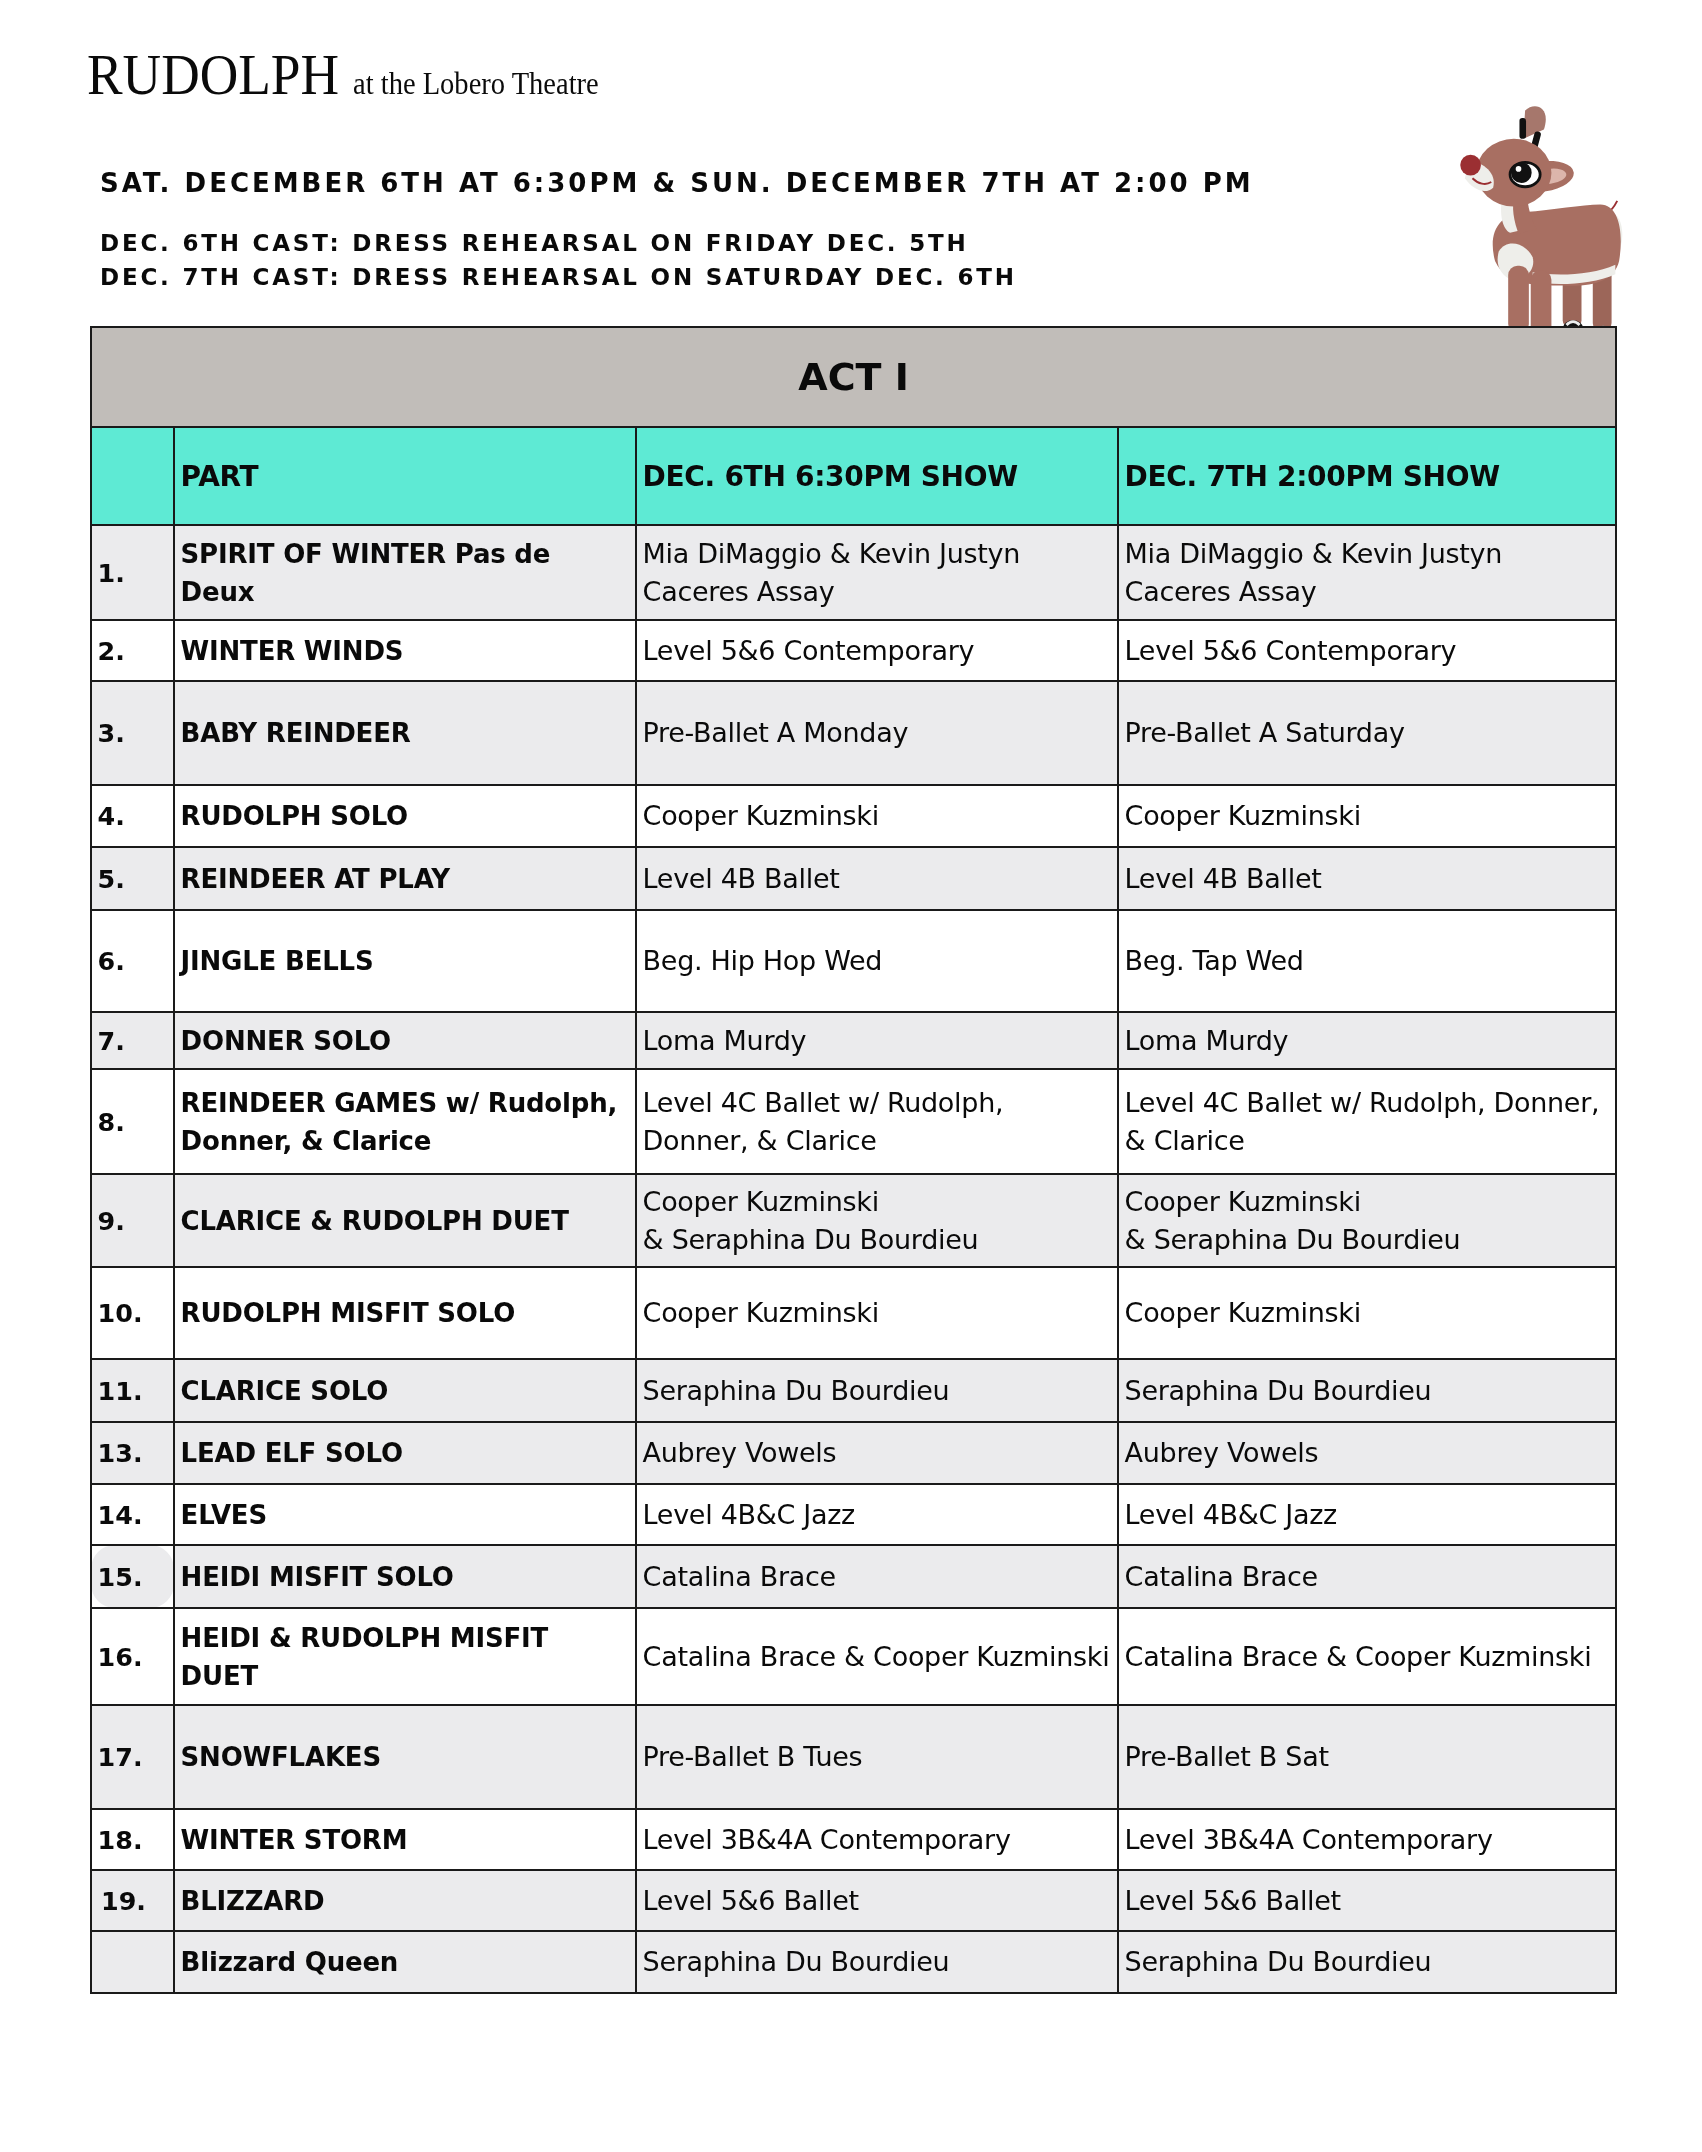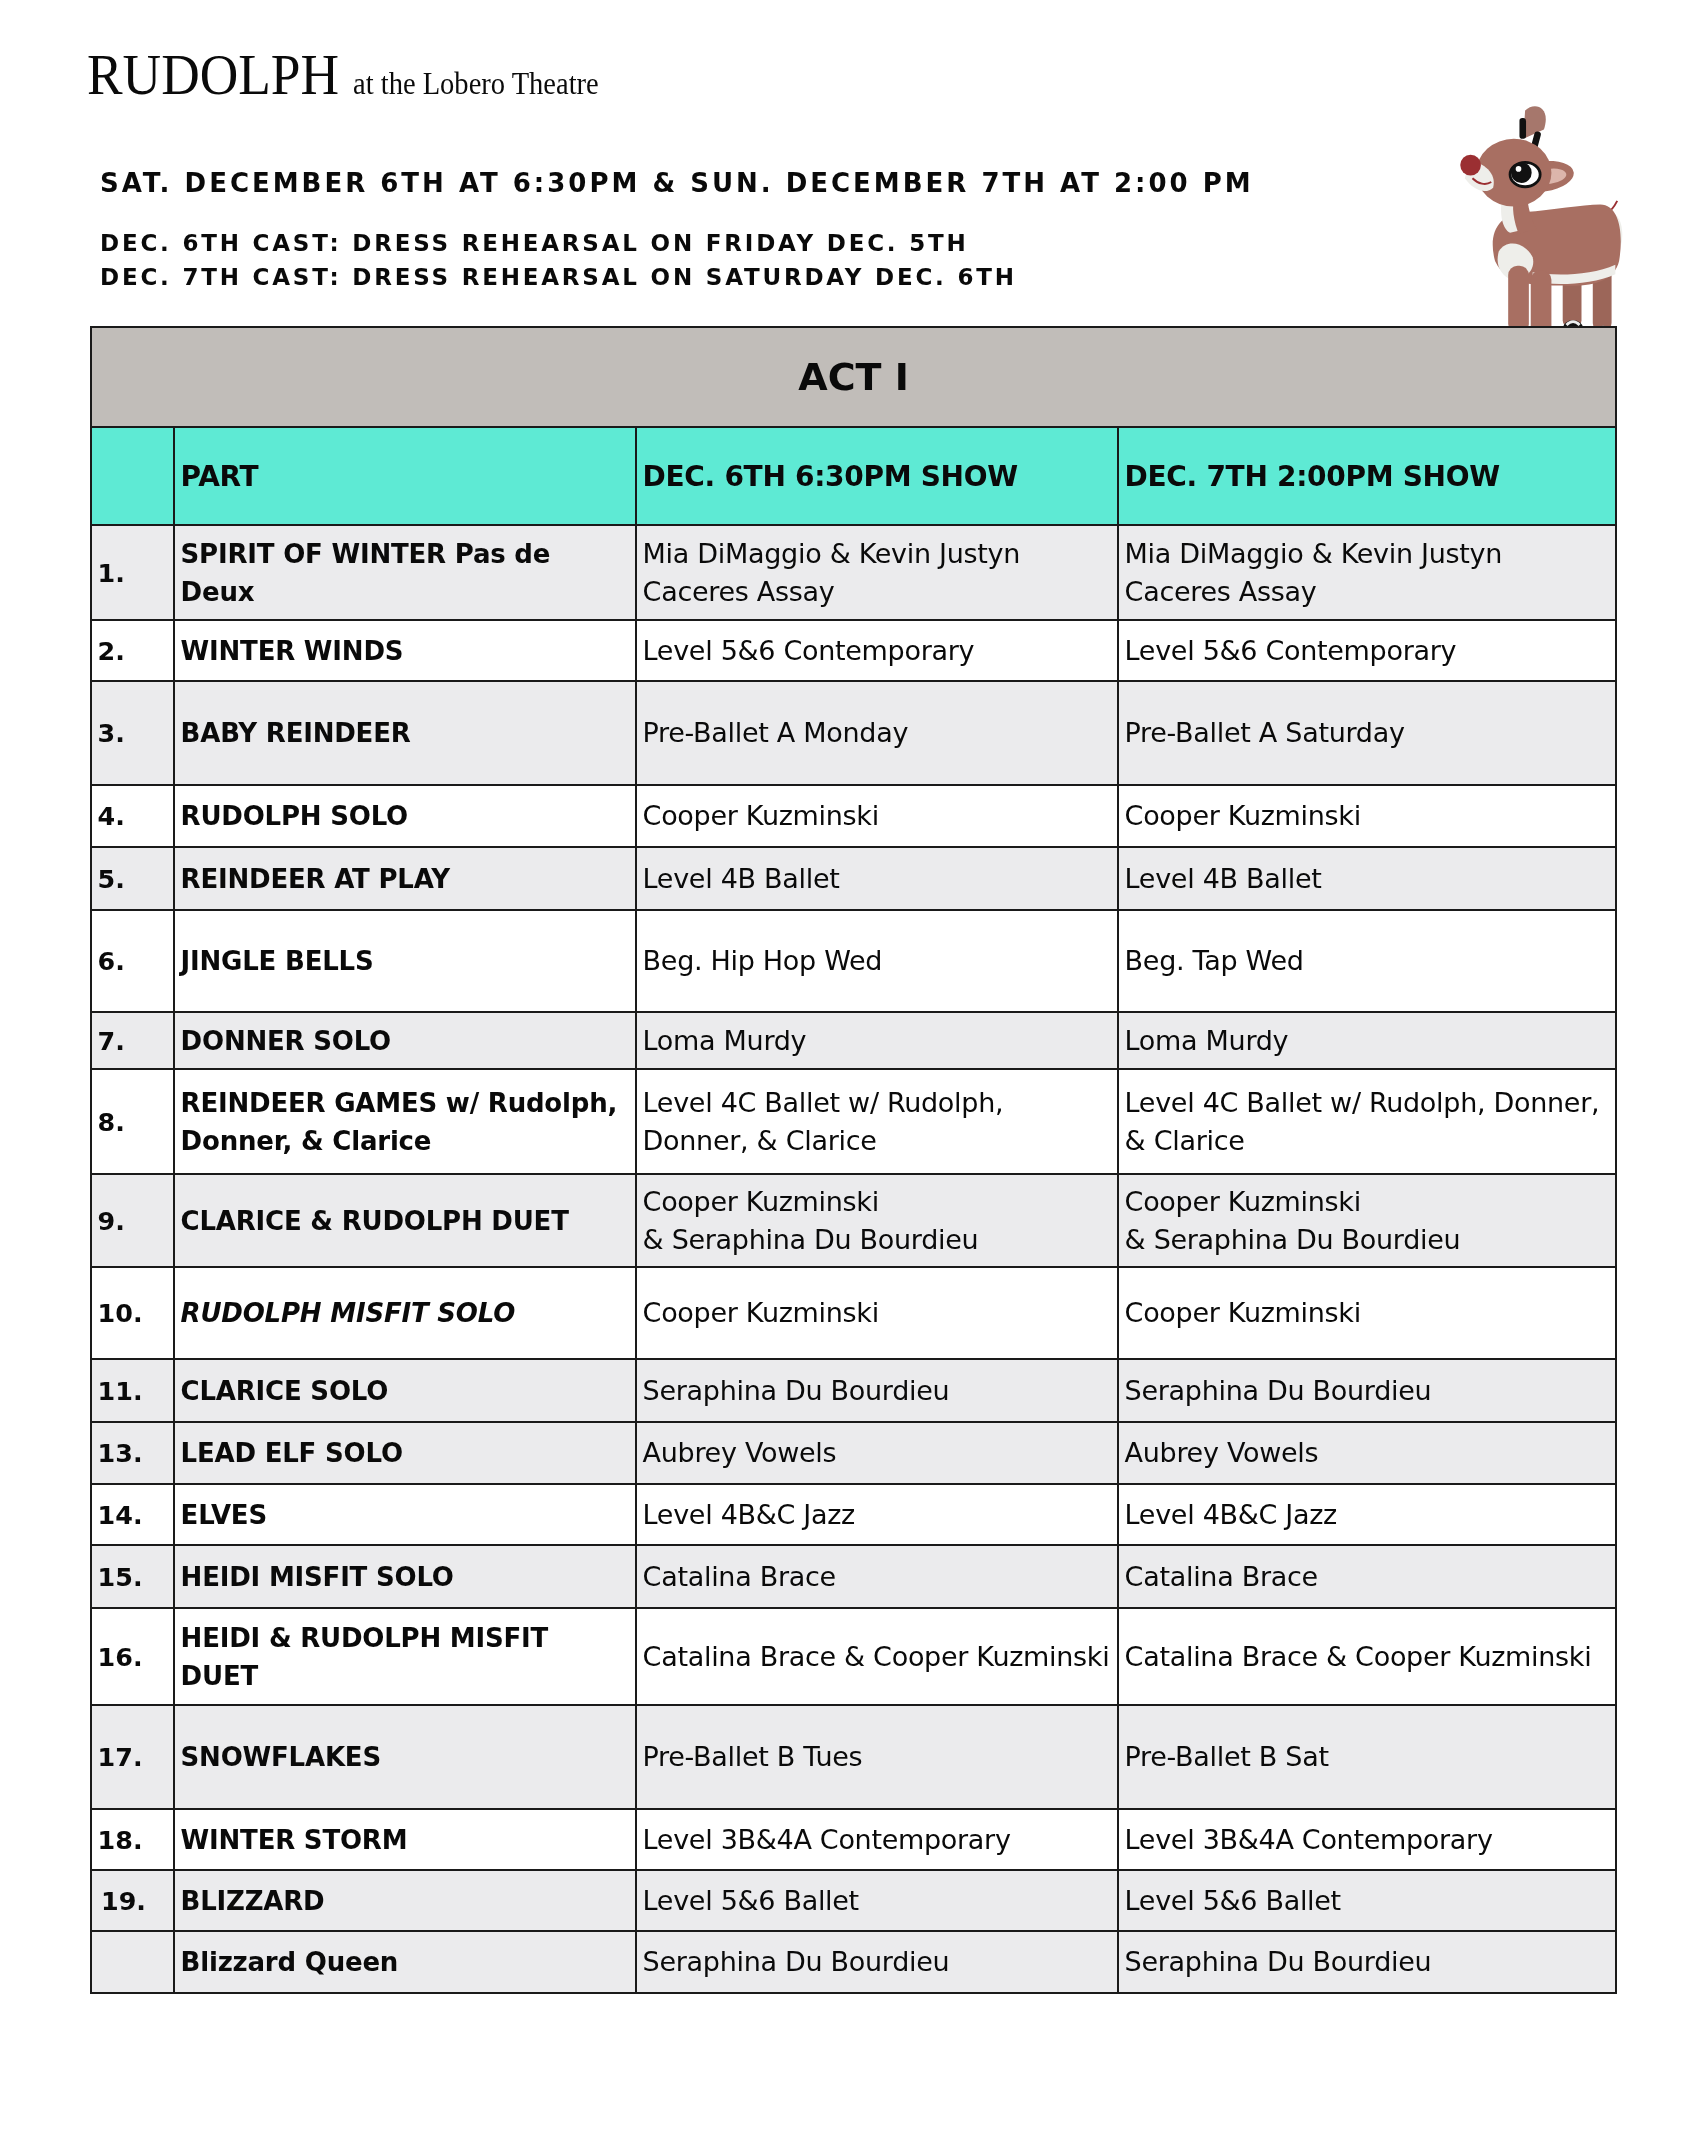--- a/index.html
+++ b/index.html
@@ -156,21 +156,21 @@
       <tr class="gray" style="height: 93px;">
         <td class="num" style="white-space: pre-line;">9.</td>
         <td class="part" style="white-space: pre-line;">CLARICE &amp; RUDOLPH DUET</td>
         <td class="cast1" style="white-space: pre-line;">Cooper Kuzminski
 &amp; Seraphina Du Bourdieu</td>
         <td class="cast2" style="white-space: pre-line;">Cooper Kuzminski
 &amp; Seraphina Du Bourdieu</td>
       </tr>
       <tr class="white" style="height: 92px;">
         <td class="num" style="white-space: pre-line;">10.</td>
-        <td class="part" style="white-space: pre-line; font-style: italic;">RUDOLPH MISFIT SOLO</td>
+        <td class="part" style="white-space: pre-line;">RUDOLPH MISFIT SOLO</td>
         <td class="cast1 top" style="white-space: pre-line;">Cooper Kuzminski</td>
         <td class="cast2 top" style="white-space: pre-line;">Cooper Kuzminski</td>
       </tr>
       <tr class="gray" style="height: 63px;">
         <td class="num" style="white-space: pre-line;">11.</td>
         <td class="part" style="white-space: pre-line;">CLARICE SOLO</td>
         <td class="cast1" style="white-space: pre-line;">Seraphina Du Bourdieu</td>
         <td class="cast2" style="white-space: pre-line;">Seraphina Du Bourdieu</td>
       </tr>
       <tr class="gray" style="height: 62px;">
@@ -179,21 +179,21 @@
         <td class="cast1" style="white-space: pre-line;">Aubrey Vowels</td>
         <td class="cast2" style="white-space: pre-line;">Aubrey Vowels</td>
       </tr>
       <tr class="white" style="height: 61px;">
         <td class="num" style="white-space: pre-line;">14.</td>
         <td class="part" style="white-space: pre-line;">ELVES</td>
         <td class="cast1" style="white-space: pre-line;">Level 4B&amp;C Jazz</td>
         <td class="cast2" style="white-space: pre-line;">Level 4B&amp;C Jazz</td>
       </tr>
       <tr class="gray" style="height: 63px;">
-        <td class="num" style="white-space: pre-line;">15.</td>
+        <td class="num" style="white-space: pre-line; border-radius: 24px;">15.</td>
         <td class="part" style="white-space: pre-line;">HEIDI MISFIT SOLO</td>
         <td class="cast1" style="white-space: pre-line;">Catalina Brace</td>
         <td class="cast2" style="white-space: pre-line;">Catalina Brace</td>
       </tr>
       <tr class="white" style="height: 97px;">
         <td class="num" style="white-space: pre-line;">16.</td>
         <td class="part" style="white-space: pre-line;">HEIDI &amp; RUDOLPH MISFIT DUET</td>
         <td class="cast1" style="white-space: pre-line;">Catalina Brace &amp; Cooper Kuzminski</td>
         <td class="cast2" style="white-space: pre-line;">Catalina Brace &amp; Cooper Kuzminski</td>
       </tr>

